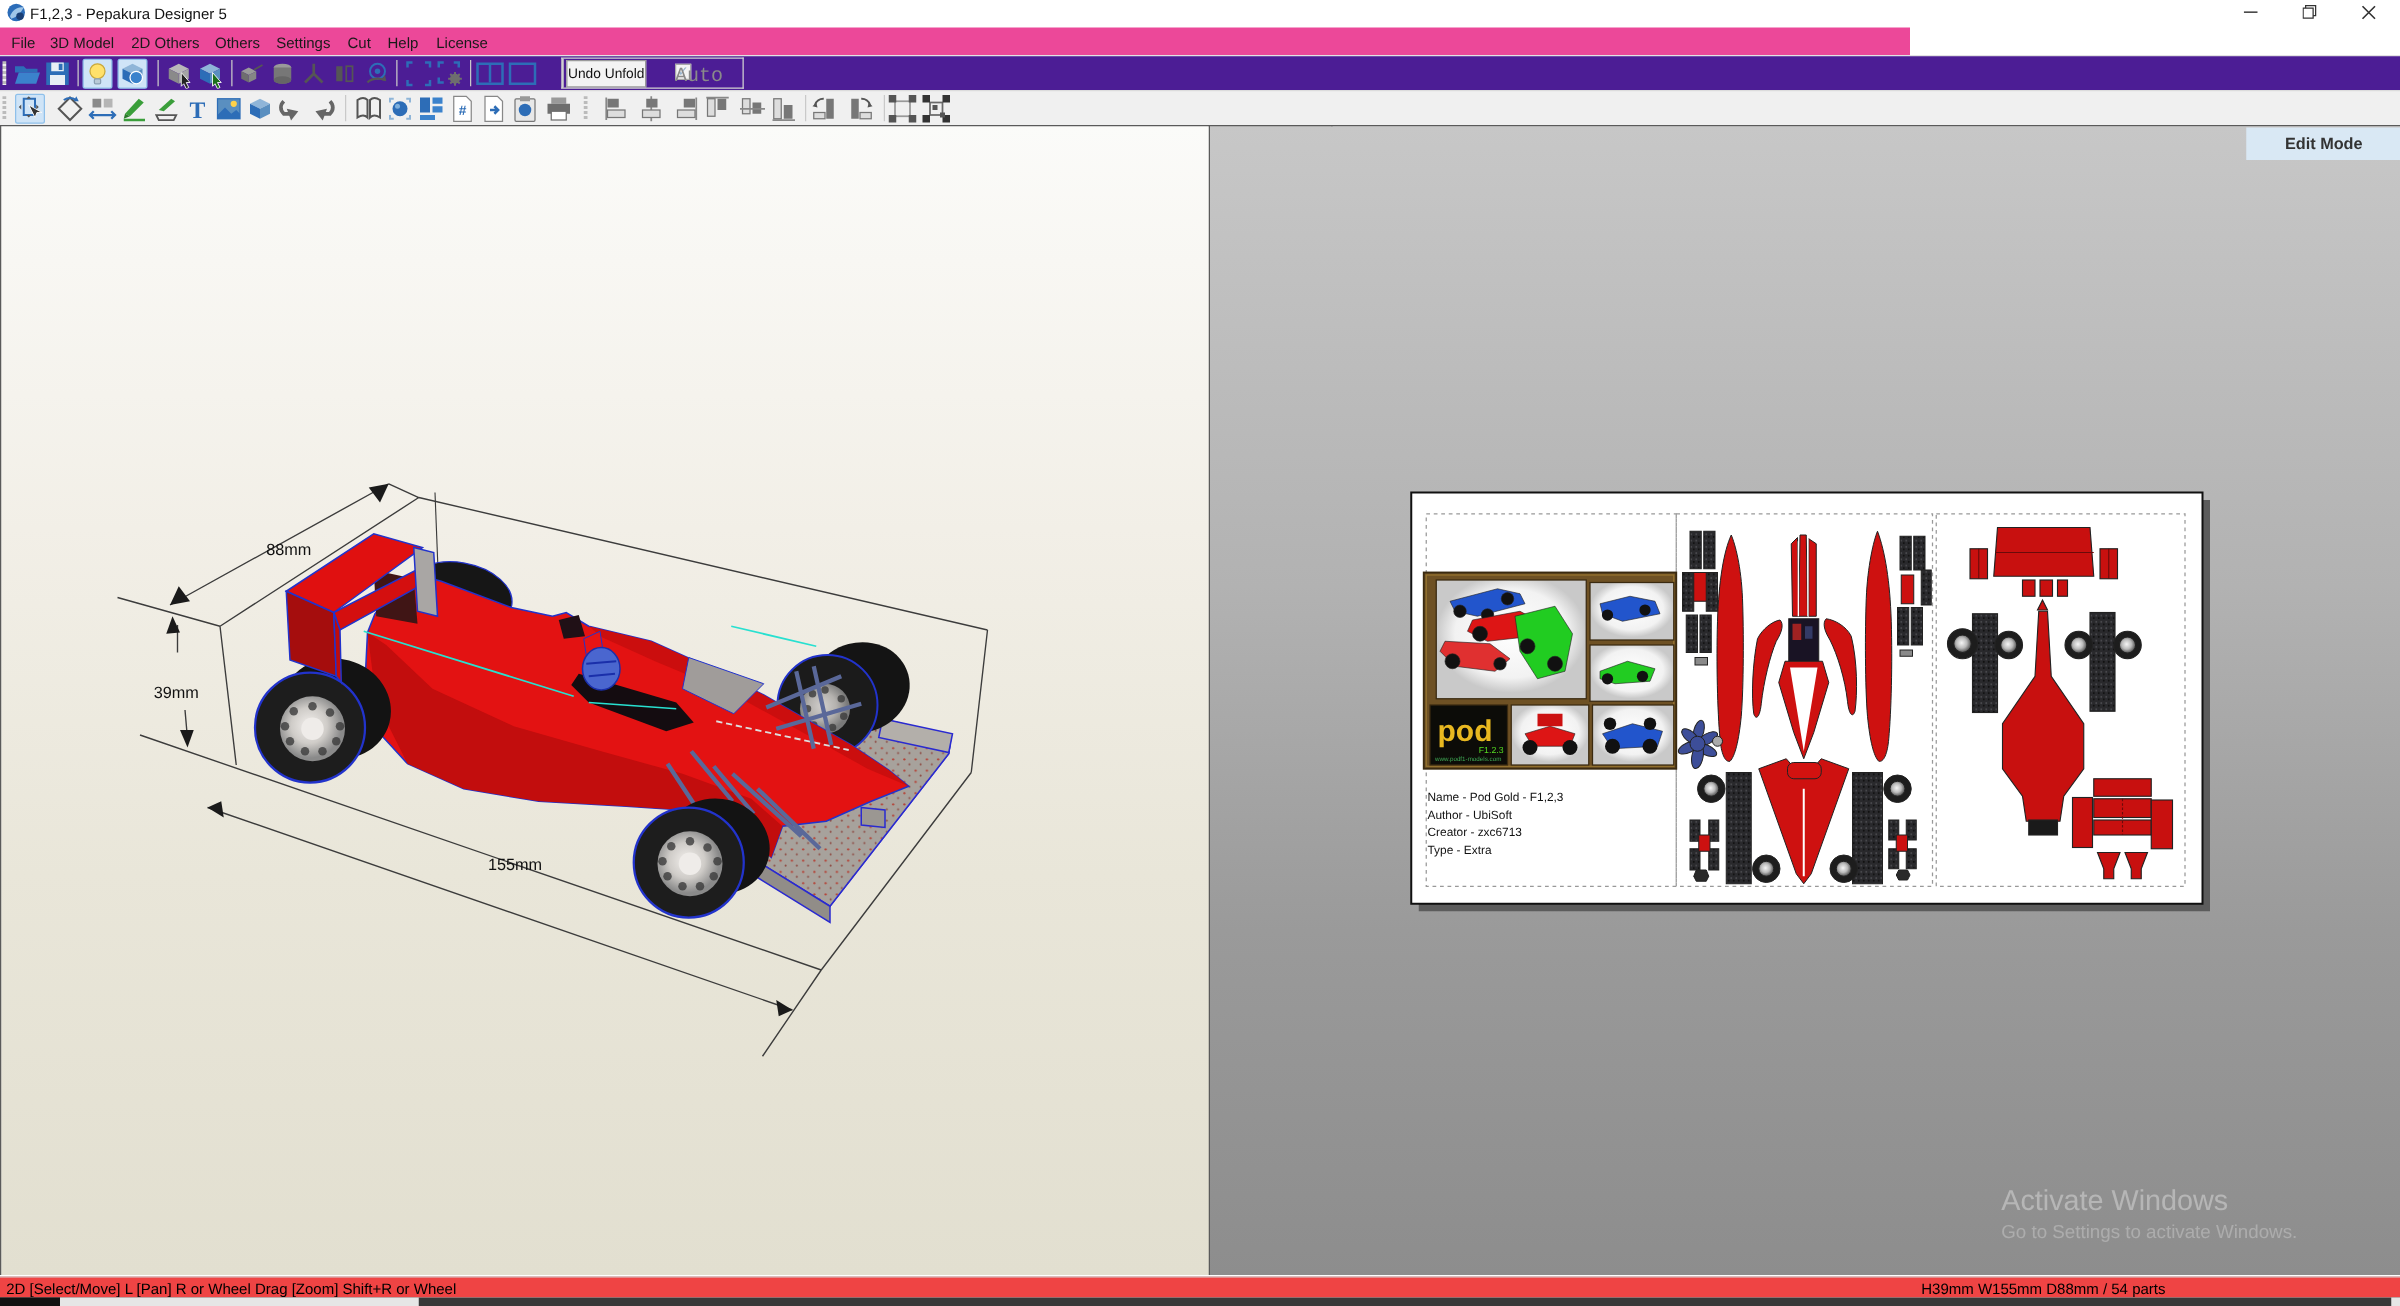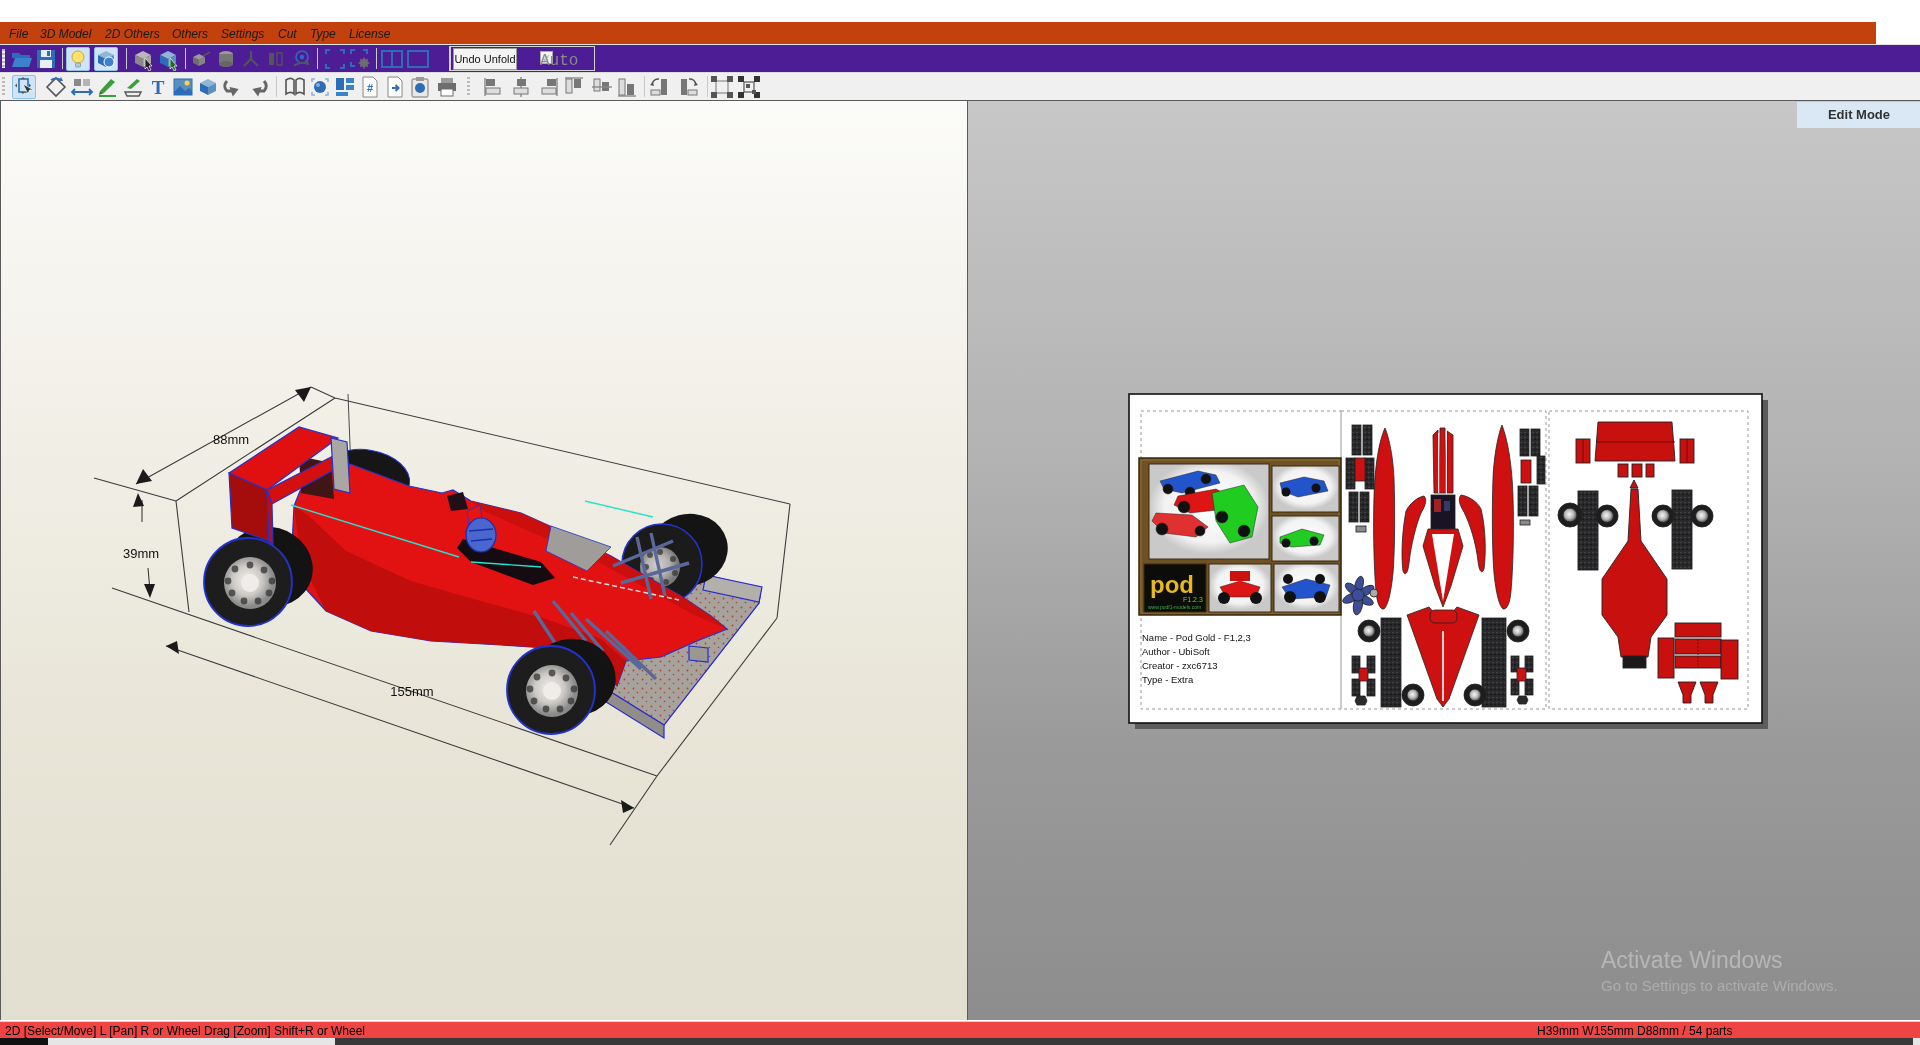--- a/index.html
+++ b/index.html
@@ -1,21 +1,21 @@
 <!DOCTYPE html>
 <html><head>
 <meta charset="utf-8">
 <style>
 * { margin:0; padding:0; box-sizing:border-box; }
 html,body { width:1920px; height:1045px; overflow:hidden; font-family:"Liberation Sans",sans-serif; background:#fff; }
 #app { position:relative; width:1920px; height:1045px; }
 .titlebar { position:absolute; left:0; top:0; width:1920px; height:22px; background:#fff; }
 .title-text { position:absolute; left:24px; top:4px; font-size:12px; color:#111; }
 .winbtn { position:absolute; top:0; width:14px; height:20px; color:#333; }
-.menubar { position:absolute; left:0; top:22px; width:1876px; height:22px; background:#c2410c;font-style:italic; }
+.menubar { position:absolute; left:0; top:22px; width:1528px; height:22px; background:#ec4899; }
 .menubar span { position:absolute; top:5px; font-size:12px; color:#1a1a1a; }
 .toolbar1 { position:absolute; left:0; top:44px; width:1920px; height:28px; background:#4c1d95; border-top:1px solid #e3e3e3; }
 .toolbar2 { position:absolute; left:0; top:72px; width:1920px; height:28px; background:#f0f0f0; border-top:1px solid #dcdcdc; }
 .tbi { position:absolute; top:2px; width:24px; height:24px; }
 .tbsep { position:absolute; top:3px; width:1px; height:21px; background:#c9c9c9; }
 .grip { position:absolute; left:2px; top:4px; width:3px; height:19px; background:repeating-linear-gradient(#bbb 0 2px, #f0f0f0 2px 4px); }
 .selbg { background:#cfe4f7; border:1px solid #8fc0ea; border-radius:2px; }
 #undoBtn { position:absolute; left:453px; top:3px; width:64px; height:22px; background:#f3f3f3; border:1px solid #9a9a9a; font-size:11px; color:#111; text-align:center; line-height:20px; }
 #autoChk { position:absolute; left:540px; top:6px; width:13px; height:13px; border:1px solid #aaa; background:#f4f4f4; color:#9ab6cf; font-size:11px; line-height:12px; text-align:center; }
 #autoLbl { position:absolute; left:540px; top:7px; font-size:16px; color:#8a8a8a;font-family:Liberation Mono, monospace; }
@@ -29,29 +29,47 @@
 .bstrip { position:absolute; left:0; top:1038px; width:1920px; height:7px; background:#383838; }
 .bstrip .b1 { position:absolute; left:0; top:0; width:48px; height:7px; background:#111; }
 .bstrip .b2 { position:absolute; left:48px; top:0; width:287px; height:7px; background:#e6e6e6; }
 .bstrip .b3 { position:absolute; left:1913px; top:0; width:7px; height:7px; background:#e6e6e6; }
 svg { display:block; }
 </style>
 </head>
 <body>
 <div id="app">
 
+<div class="titlebar">
+ <svg style="position:absolute;left:5px;top:2px" width="17" height="17" viewBox="0 0 17 17">
+        <circle cx="8" cy="8" r="7" fill="#2b6cb8"></circle>
+        <path d="M3 11 C5 6 9 3 14 4 C12 8 8 12 4 13 Z" fill="#9fc6e8"></path>
+        <circle cx="11" cy="11" r="3" fill="#1a3f75"></circle>
+      </svg>
+ <div class="title-text">F1,2,3 - Pepakura Designer 5</div>
+ <svg class="winbtn" style="left:1795px;top:9px" width="12" height="2">
+        <rect width="11" height="1.3" fill="#333"></rect>
+      </svg>
+ <svg class="winbtn" style="left:1842px;top:4px" width="12" height="12">
+        <rect x="2.5" y="0.5" width="8" height="8" fill="none" stroke="#333"></rect>
+        <rect x="0.5" y="2.5" width="8" height="8" fill="#fff" stroke="#333"></rect>
+      </svg>
+ <svg class="winbtn" style="left:1889px;top:4px" width="12" height="12">
+        <path d="M1 1 L11 11 M11 1 L1 11" stroke="#333" stroke-width="1.3"></path>
+      </svg>
+</div>
 
 <div class="menubar">
  <span style="left:9px">File</span>
       <span style="left:40px">3D Model</span>
       <span style="left:105px">2D Others</span>
       <span style="left:172px">Others</span>
       <span style="left:221px">Settings</span>
       <span style="left:278px">Cut</span>
-      <span style="left:310px">Type</span>
+      <span style="left:310px">Help</span>
       <span style="left:349px">License</span>
 </div>
 
 <div class="toolbar1">
  <div class="grip"></div>
  <svg class="tbi" style="left:10px" viewBox="0 0 24 24">
         <path d="M2 6 h7 l2 2 h9 v3 H2 Z" fill="#2d6db7"></path>
         <path d="M2 20 L5 11 H22 L19 20 Z" fill="#3b82cc"></path>
       </svg>
  <svg class="tbi" style="left:34px" viewBox="0 0 24 24">

